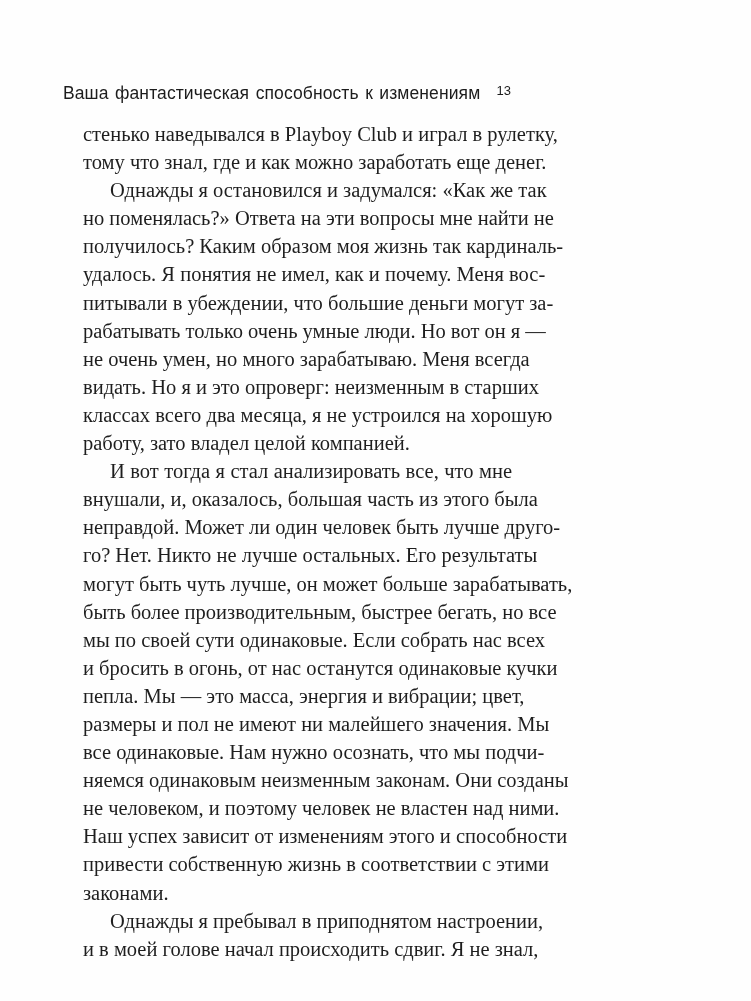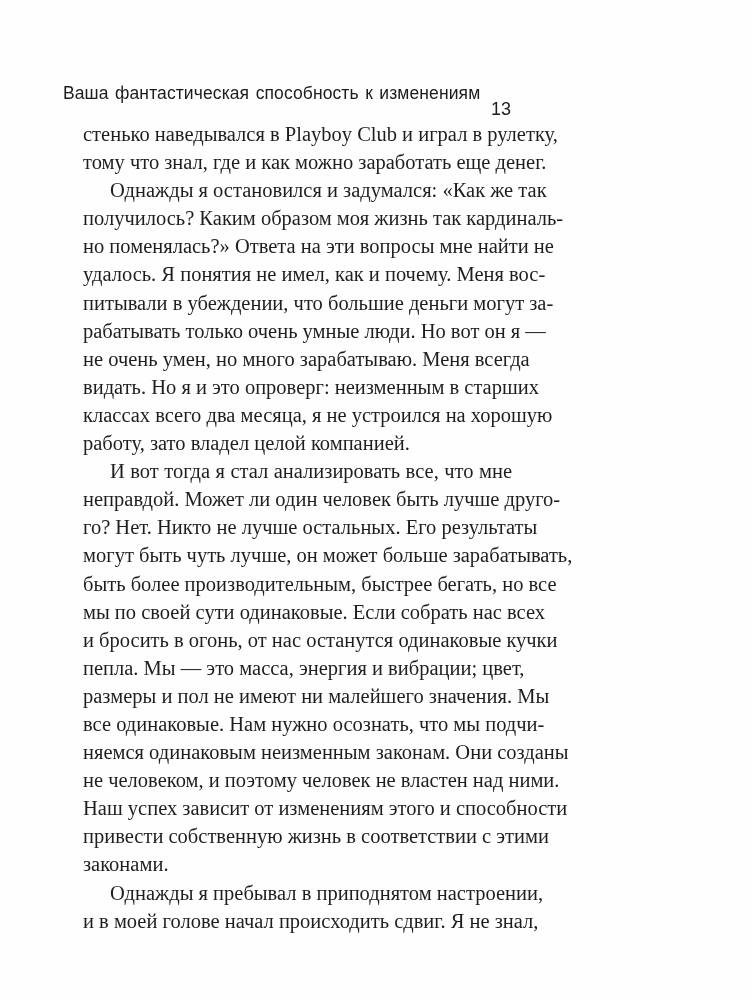--- a/index.html
+++ b/index.html
@@ -35,22 +35,22 @@
       position: absolute;
       left: 0;
       top: 0;
       white-space: nowrap;
       letter-spacing: 0.1px;
       word-spacing: 1.5px;
     }
     .page-number {
       position: absolute;
       right: 0;
-      top: 16px;
-      font-size: 18px;
+      top: 0;
+      font-size: 13px;
     }
     .body-text {
       position: absolute;
       left: 71px;
       top: 120px;
       width: 441px;
       font-family: "Liberation Serif", serif;
       font-size: 20.5px;
       color: #1e1e1e;
     }
@@ -76,30 +76,31 @@
 <div class="page">
   <div class="running-header">
     <span class="running-title">Ваша фантастическая способность к изменениям</span>
     <span class="page-number">13</span>
   </div>
 
   <div class="body-text" id="body-text">
       <span class="line">стенько наведывался в Playboy Club и играл в рулетку,</span>
       <span class="line">тому что знал, где и как можно заработать еще денег.</span>
       <span class="line indent">Однажды я остановился и задумался: «Как же так</span>
+      <span class="line">но поменялась?» Ответа на эти вопросы мне найти не</span>
       <span class="line">получилось? Каким образом моя жизнь так кардиналь-</span>
-      <span class="line">но поменялась?» Ответа на эти вопросы мне найти не</span>
       <span class="line">удалось. Я понятия не имел, как и почему. Меня вос-</span>
       <span class="line">питывали в убеждении, что большие деньги могут за-</span>
       <span class="line">рабатывать только очень умные люди. Но вот он я —</span>
       <span class="line">не очень умен, но много зарабатываю. Меня всегда</span>
       <span class="line">видать. Но я и это опроверг: неизменным в старших</span>
       <span class="line">классах всего два месяца, я не устроился на хорошую</span>
       <span class="line last">работу, зато владел целой компанией.</span>
       <span class="line indent">И вот тогда я стал анализировать все, что мне</span>
+      <span class="line">внушали, и, оказалось, большая часть из этого была</span>
       <span class="line">неправдой. Может ли один человек быть лучше друго-</span>
       <span class="line">го? Нет. Никто не лучше остальных. Его результаты</span>
       <span class="line">могут быть чуть лучше, он может больше зарабатывать,</span>
       <span class="line">быть более производительным, быстрее бегать, но все</span>
       <span class="line">мы по своей сути одинаковые. Если собрать нас всех</span>
       <span class="line">и бросить в огонь, от нас останутся одинаковые кучки</span>
       <span class="line">пепла. Мы — это масса, энергия и вибрации; цвет,</span>
       <span class="line">размеры и пол не имеют ни малейшего значения. Мы</span>
       <span class="line">все одинаковые. Нам нужно осознать, что мы подчи-</span>
       <span class="line">няемся одинаковым неизменным законам. Они созданы</span>

